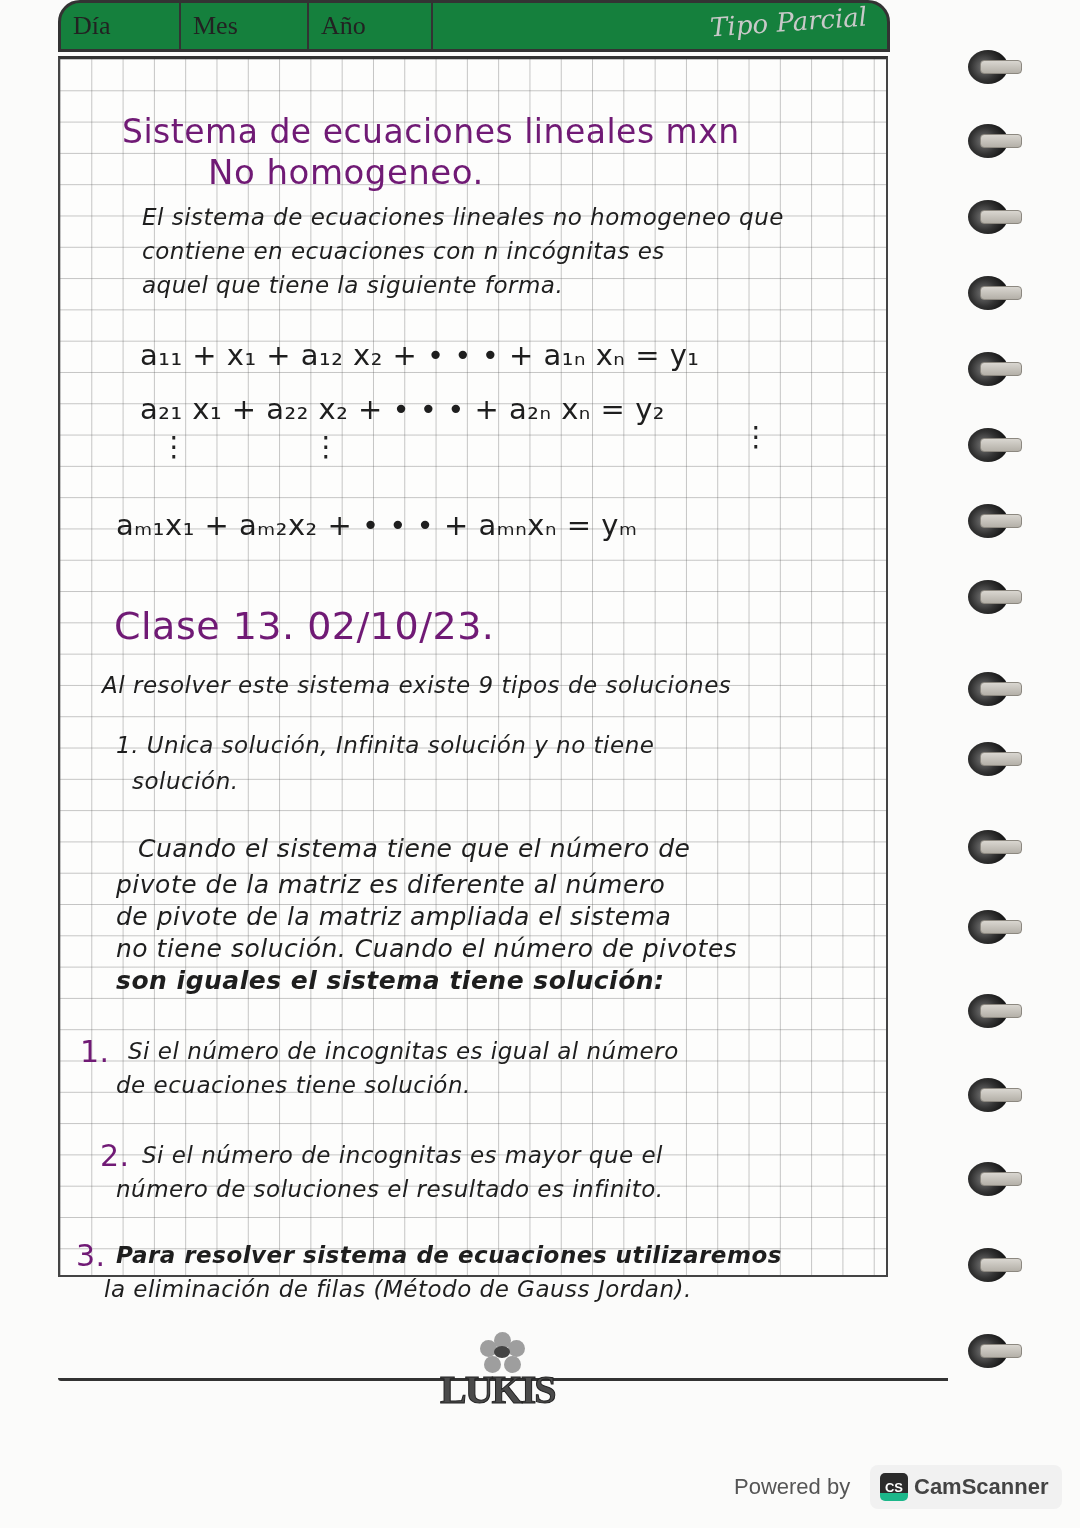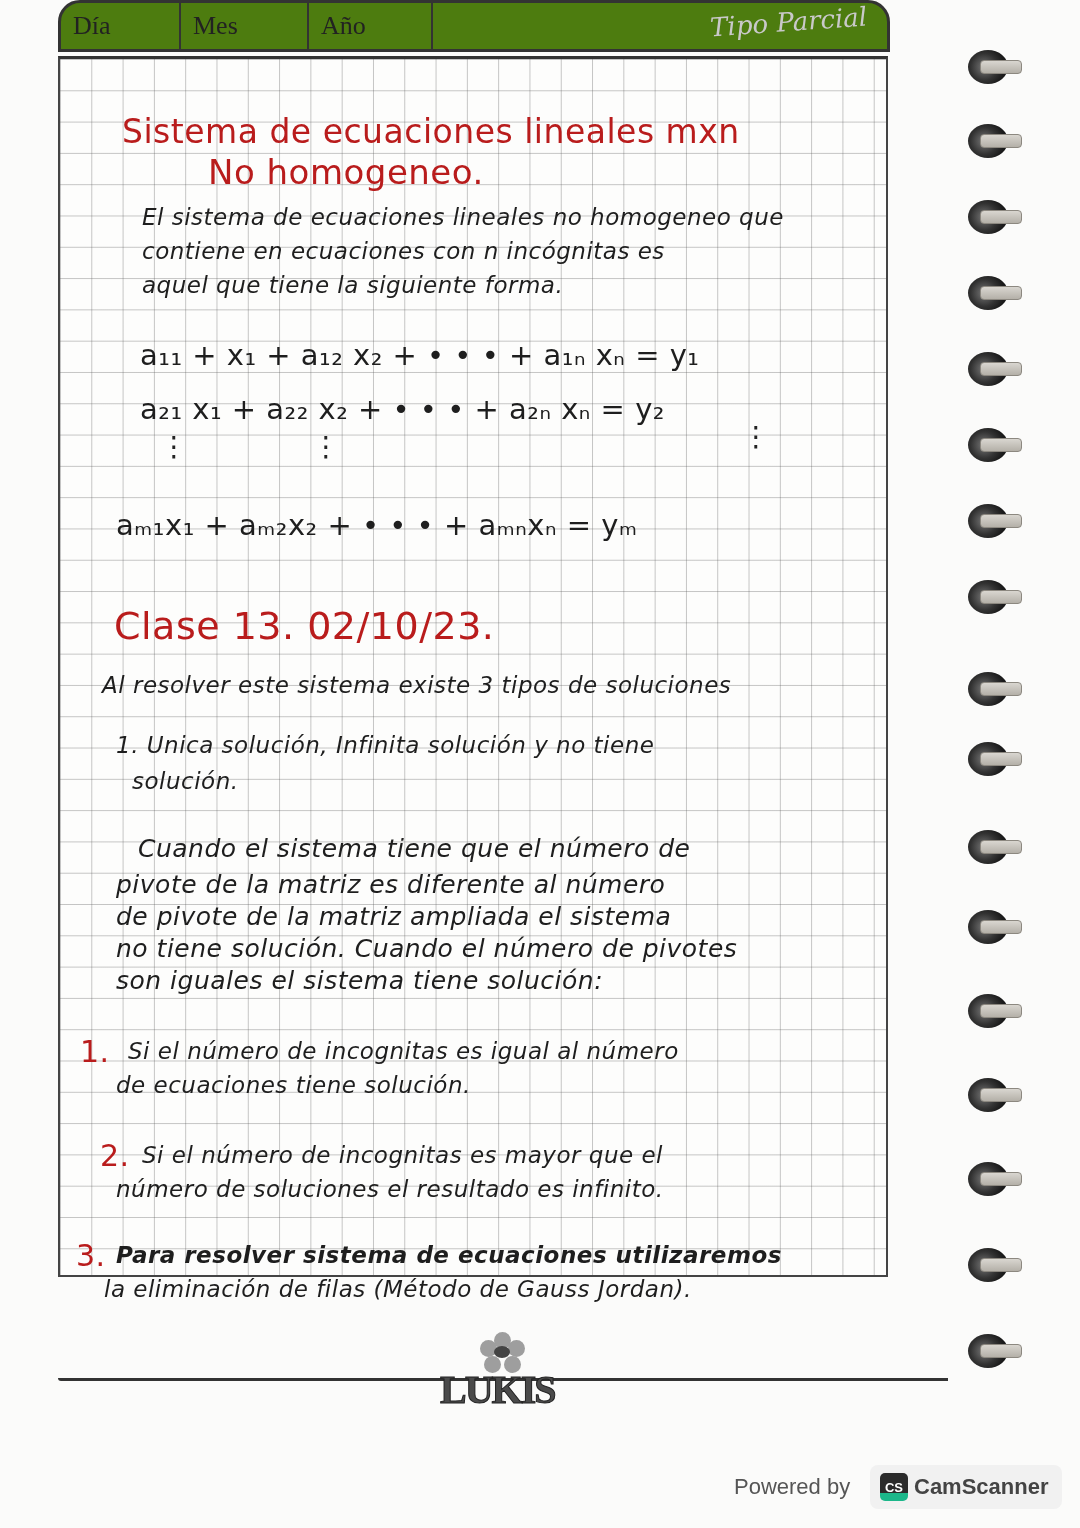--- a/index.html
+++ b/index.html
@@ -4,21 +4,21 @@
 <style>
   html, body { margin: 0; padding: 0; }
   body {
     width: 1080px; height: 1528px; position: relative; overflow: hidden;
     background: #fbfbfa;
     font-family: "DejaVu Sans", sans-serif;
   }
   .header-box {
     position: absolute; left: 58px; top: 0; width: 826px; height: 46px;
     border: 3px solid #333; border-radius: 22px 22px 0 0; border-bottom: 3px solid #333;
-    display: flex; background: #4d7c0f;
+    display: flex; background: #15803d;
   }
   .header-cell {
     border-right: 2px solid #333; height: 100%; display: flex; align-items: center;
     padding-left: 12px; font-family: "Liberation Serif", serif; font-size: 26px; color: #222;
     box-sizing: border-box;
   }
   .header-cell.c1 { width: 120px; }
   .header-cell.c2 { width: 128px; }
   .header-cell.c3 { width: 124px; }
   .header-cell.c4 { flex: 1; border-right: none; position: relative; }
@@ -37,21 +37,21 @@
   }
   .bottom-line {
     position: absolute; left: 0; top: 1275px; width: 880px; height: 3px; background: #333;
     border-radius: 0 0 0 14px;
   }
   .hw {
     position: absolute; white-space: nowrap;
     font-family: "DejaVu Sans", sans-serif; color: #1e1e1e;
     letter-spacing: 0.5px;
   }
-  .red { color: #b91c1c; }
+  .red { color: #701a75; }
   .p { font-size: 23px; font-style: italic; }
   .eq { font-size: 29px; font-family: "DejaVu Sans", sans-serif; }
   .vdots { position: absolute; font-size: 28px; line-height: 14px; color:#222; }
   .logo {
     position: absolute; left: 388px; top: 1290px; width: 110px; height: 90px;
   }
   .logo-text {
     position: absolute; left: 0; top: 36px; font-family: Liberation Serif, serif;
     font-weight: bold; font-size: 40px; color: #4a4a4a; letter-spacing: -2px;
     -webkit-text-stroke: 1px #222;
@@ -121,29 +121,29 @@
 
 <div class="hw eq" style="left:140px;top:338px;">a₁₁ + x₁ + a₁₂ x₂ + • • • + a₁ₙ xₙ = y₁</div>
 <div class="hw eq" style="left:140px;top:392px;">a₂₁ x₁ + a₂₂ x₂ + • • • + a₂ₙ xₙ = y₂</div>
 <div class="vdots" style="left:160px;top:440px;">⋮</div>
 <div class="vdots" style="left:312px;top:440px;">⋮</div>
 <div class="vdots" style="left:742px;top:430px;">⋮</div>
 <div class="hw eq" style="left:116px;top:508px;">aₘ₁x₁ + aₘ₂x₂ + • • • + aₘₙxₙ = yₘ</div>
 
 <div class="hw red" style="left:114px;top:604px;font-size:38px;">Clase 13. 02/10/23.</div>
 
-<div class="hw p" style="left:102px;top:672px;">Al resolver este sistema existe 3 tipos de soluciones</div>
+<div class="hw p" style="left:102px;top:672px;">Al resolver este sistema existe 9 tipos de soluciones</div>
 <div class="hw p" style="left:116px;top:732px;">1. Unica solución, Infinita solución y no tiene</div>
 <div class="hw p" style="left:132px;top:768px;">solución.</div>
 
 <div class="hw p" style="left:98px;top:834px;font-size:25px;margin-left:40px;">Cuando el sistema tiene que el número de</div>
 <div class="hw p" style="left:116px;top:870px;font-size:25px;">pivote de la matriz es diferente al número</div>
 <div class="hw p" style="left:116px;top:902px;font-size:25px;">de pivote de la matriz ampliada el sistema</div>
 <div class="hw p" style="left:116px;top:934px;font-size:25px;">no tiene solución. Cuando el número de pivotes</div>
-<div class="hw p" style="left:116px;top:966px;font-size:25px;">son iguales el sistema tiene solución:</div>
+<div class="hw p" style="left:116px;top:966px;font-size:25px;font-weight:bold;">son iguales el sistema tiene solución:</div>
 
 <div class="hw red" style="left:80px;top:1034px;font-size:30px;">1.</div>
 <div class="hw p" style="left:128px;top:1038px;">Si el número de incognitas es igual al número</div>
 <div class="hw p" style="left:116px;top:1072px;text-align:center;">de ecuaciones tiene solución.</div>
 
 <div class="hw red" style="left:100px;top:1138px;font-size:30px;">2.</div>
 <div class="hw p" style="left:142px;top:1142px;">Si el número de incognitas es mayor que el</div>
 <div class="hw p" style="left:116px;top:1176px;">número de soluciones el resultado es infinito.</div>
 
 <div class="hw red" style="left:76px;top:1238px;font-size:30px;">3.</div>

